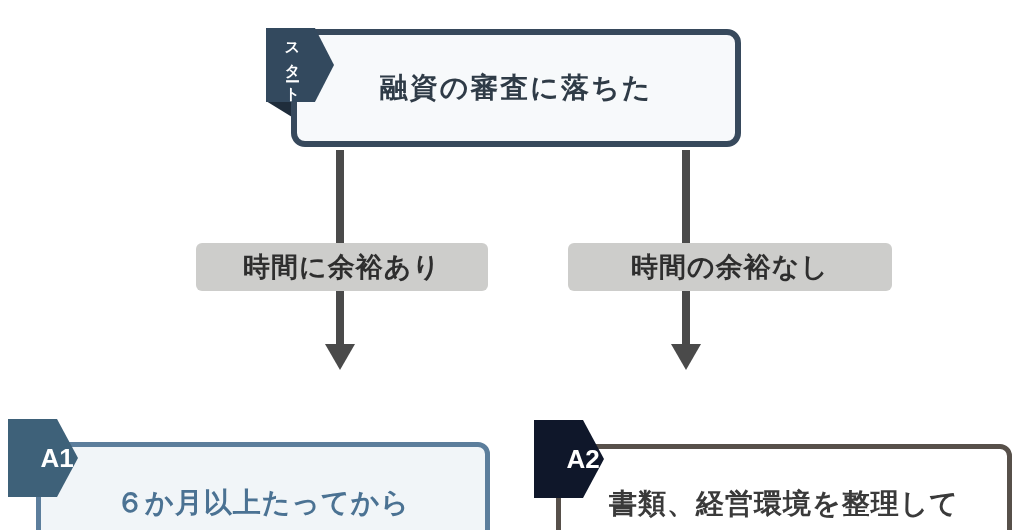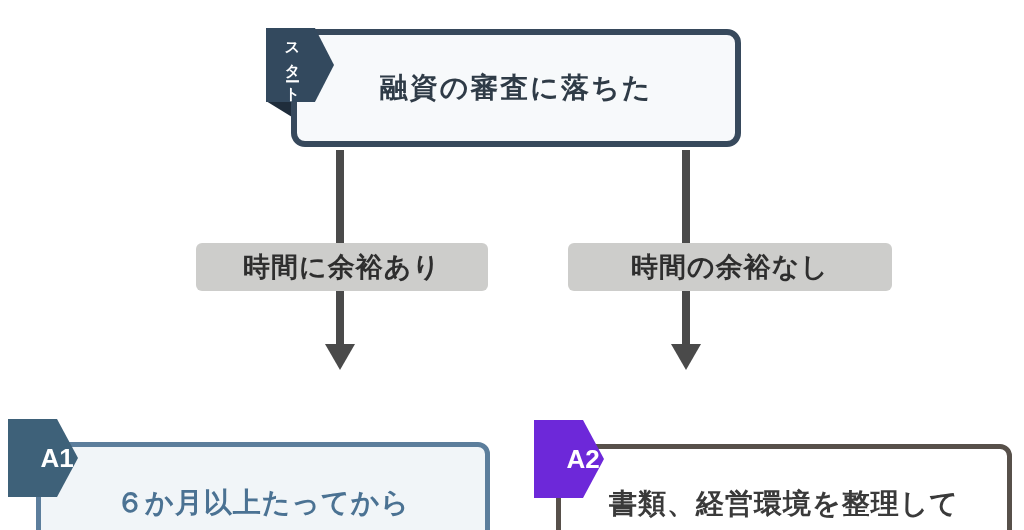--- a/index.html
+++ b/index.html
@@ -119,21 +119,21 @@
     z-index: 4;
   }
   .atag .htext { margin-right: 16px; margin-left: 44px; }
   .atag.a1 {
     left: 8px; top: 419px; width: 70px; height: 78px;
     background: #3e6179;
     clip-path: polygon(0 0, 70% 0, 100% 50%, 70% 100%, 0 100%);
   }
   .atag.a2 {
     left: 534px; top: 420px; width: 70px; height: 78px;
-    background: #6d28d9;
+    background: #0f172a;
     clip-path: polygon(0 0, 70% 0, 100% 50%, 70% 100%, 0 100%);
   }
 </style>
 </head>
 <body>
 
 <div class="stage">
 
   <div class="start-fold"></div>
   <div class="node start-box">

